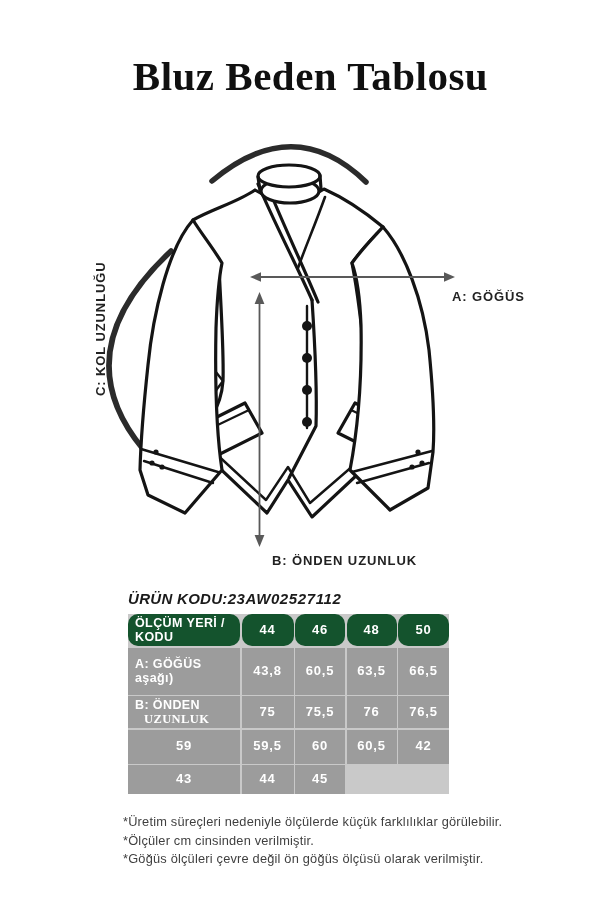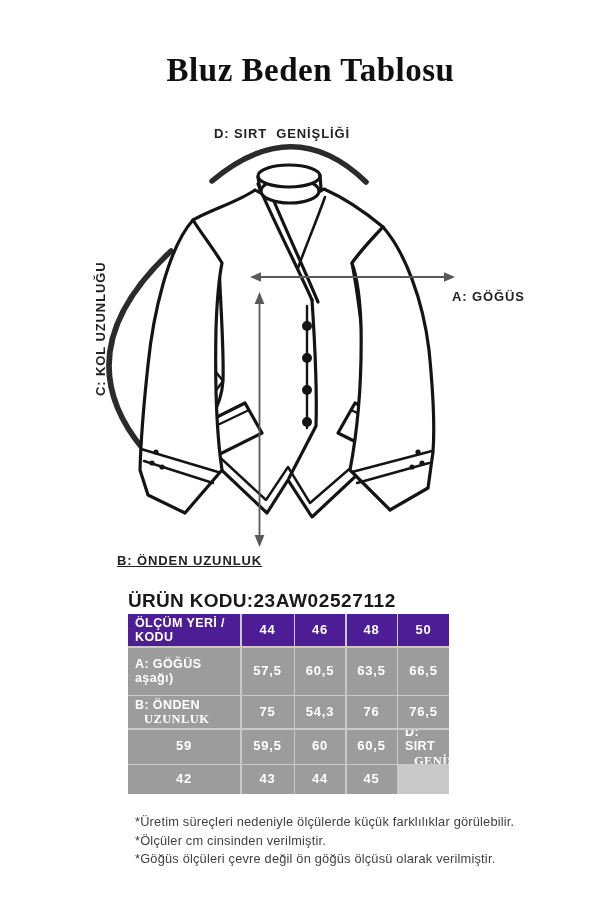--- a/index.html
+++ b/index.html
@@ -4,59 +4,59 @@
 <style>
   * { margin:0; padding:0; box-sizing:border-box; }
   html,body { background:#ffffff; }
   .page {
     position:relative; width:600px; height:900px; background:#ffffff;
     font-family:"Liberation Sans","DejaVu Sans",sans-serif; overflow:hidden;
   }
   .title {
     position:absolute; left:0; right:0; top:52px; text-align:center;
     font-family:"Liberation Serif","DejaVu Serif",serif;
-    font-size:33px; font-weight:700; color:#101010; letter-spacing:0.5px;padding-left:21px;
+    font-size:41px; font-weight:700; color:#101010; letter-spacing:0.5px;padding-left:21px;
   }
   .diagram-svg { position:absolute; left:0; top:0; width:600px; height:900px; }
   .diag-label {
     position:absolute; font-size:13px; font-weight:700; color:#222222;
     letter-spacing:0.9px; white-space:pre;
   }
   .lbl-top    { left:132px; top:126px; width:300px; text-align:center; }
   .lbl-right  { left:452px; top:289px; }
-  .lbl-bottom { left:117px; top:553px; width:300px; text-align:left;text-decoration:underline; }
+  .lbl-bottom { left:117px; top:553px; width:300px; text-align:right; }
   .lbl-left   {
     left:40px; top:329px; width:120px; height:14px; text-align:center;
     transform:rotate(-90deg); transform-origin:50% 50%;
   }
   .product-code {
-    position:absolute; left:128px; top:590px; font-size:19px; color:#1a1a1a;
-    font-weight:700; letter-spacing:0.3px;
+    position:absolute; left:128px; top:590px; font-size:15px; color:#1a1a1a;
+    font-weight:700; letter-spacing:0.3px;font-style:italic;
   }
   .product-code .code { font-weight:700; letter-spacing:0.6px; }
   .size-table {
     position:absolute; left:128px; top:614px;
     display:grid;
     grid-template-columns:112px 52px 50px 50px 51px;
     grid-template-rows:32px 47px 32px 34px 29px;
     gap:1.5px; background:#c9c9c9;
   }
   .t-cell {
     display:flex; flex-direction:column; justify-content:center;
     color:#ffffff; font-size:12.5px; font-weight:700; letter-spacing:0.4px;
     line-height:14.5px; overflow:hidden;
   }
-  .t-head  { background:#4c1d95; }
+  .t-head  { background:#14532d;border-radius:10px; }
   .t-body  { background:#9c9c9c; }
   .t-label { padding-left:7px; padding-right:2px; align-items:flex-start; }
   .t-num   { align-items:center; text-align:center; font-size:13px; letter-spacing:0.8px; }
   .t-label .ind { margin-left:9px;font-family:Liberation Serif, serif; }
   .footnotes {
     position:absolute; left:123px; top:813px; font-size:12.8px; color:#3f3f3f;
-    line-height:18.6px; letter-spacing:0.2px;margin-left:12px;
+    line-height:18.6px; letter-spacing:0.2px;
   }
 </style>
 </head>
 <body>
 
 <div class="page">
 
   <div class="title">Bluz Beden Tablosu</div>
 
   <svg class="diagram-svg" viewBox="0 0 600 900" aria-hidden="true">
@@ -143,21 +143,20 @@
       <polygon points="250,277 261,272.2 261,281.8" fill="#595959"></polygon>
       <polygon points="455,277 444,272.2 444,281.8" fill="#595959"></polygon>
     </g>
     <g>
       <line x1="259.5" y1="303" x2="259.5" y2="536" stroke="#595959" stroke-width="1.8"></line>
       <polygon points="259.5,292 254.6,304 264.4,304" fill="#595959"></polygon>
       <polygon points="259.5,547 254.6,535 264.4,535" fill="#595959"></polygon>
     </g>
   </svg>
 
-  <div class="diag-label lbl-top">D: SIRT  GENİŞLİĞİ</div>
   <div class="diag-label lbl-right">A: GÖĞÜS</div>
   <div class="diag-label lbl-left">C: KOL UZUNLUĞU</div>
   <div class="diag-label lbl-bottom">B: ÖNDEN UZUNLUK</div>
 
   <div class="product-code"><span>ÜRÜN KODU:</span><span class="code">23AW02527112</span></div>
 
   <div class="size-table">
 
     <div class="t-cell t-head t-label">
       <span>ÖLÇÜM YERİ /</span>
@@ -165,43 +164,39 @@
     </div>
     <div class="t-cell t-head t-num">44</div>
     <div class="t-cell t-head t-num">46</div>
     <div class="t-cell t-head t-num">48</div>
     <div class="t-cell t-head t-num">50</div>
 
     <div class="t-cell t-body t-label">
       <span>A: GÖĞÜS</span>
       <span>aşağı)</span>
     </div>
-    <div class="t-cell t-body t-num">57,5</div>
+    <div class="t-cell t-body t-num">43,8</div>
     <div class="t-cell t-body t-num">60,5</div>
     <div class="t-cell t-body t-num">63,5</div>
     <div class="t-cell t-body t-num">66,5</div>
 
     <div class="t-cell t-body t-label">
       <span>B: ÖNDEN</span>
       <span class="ind">UZUNLUK</span>
     </div>
     <div class="t-cell t-body t-num">75</div>
-    <div class="t-cell t-body t-num">54,3</div>
+    <div class="t-cell t-body t-num">75,5</div>
     <div class="t-cell t-body t-num">76</div>
     <div class="t-cell t-body t-num">76,5</div>
 
     <div class="t-cell t-body t-num">59</div>
     <div class="t-cell t-body t-num">59,5</div>
     <div class="t-cell t-body t-num">60</div>
     <div class="t-cell t-body t-num">60,5</div>
 
-    <div class="t-cell t-body t-label">
-      <span>D: SIRT</span>
-      <span class="ind">GENİŞLİĞİ</span>
-    </div>
     <div class="t-cell t-body t-num">42</div>
     <div class="t-cell t-body t-num">43</div>
     <div class="t-cell t-body t-num">44</div>
     <div class="t-cell t-body t-num">45</div>
   </div>
 
   <div class="footnotes">
     <div>*Üretim süreçleri nedeniyle ölçülerde küçük farklılıklar görülebilir.</div>
     <div>*Ölçüler cm cinsinden verilmiştir.</div>
     <div>*Göğüs ölçüleri çevre değil ön göğüs ölçüsü olarak verilmiştir.</div>

